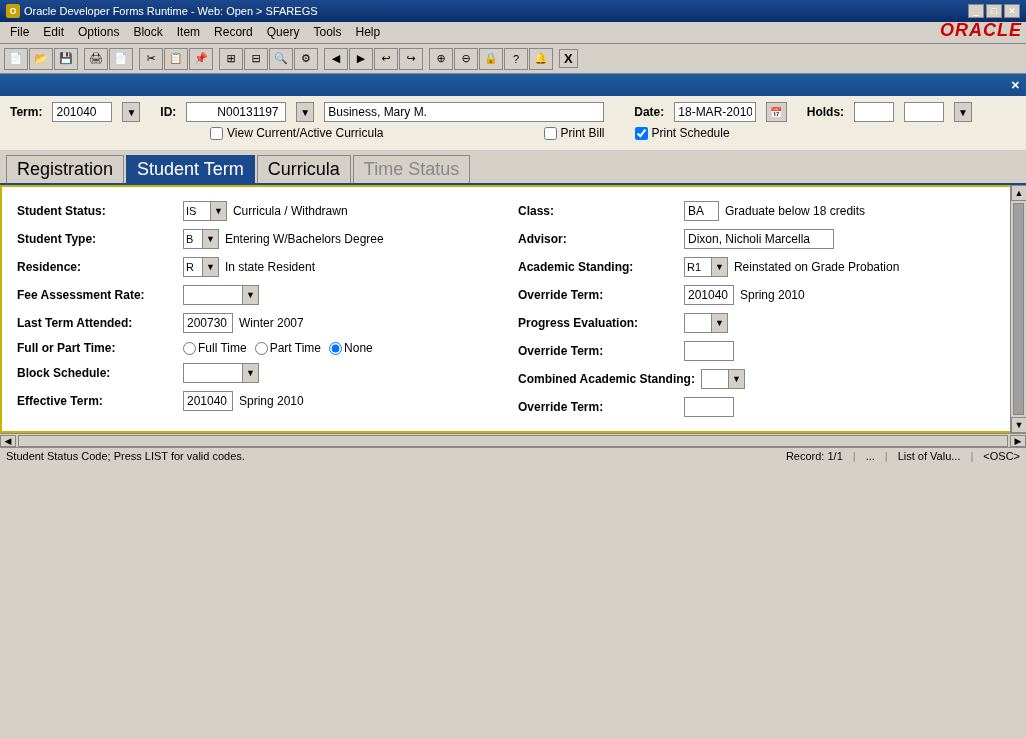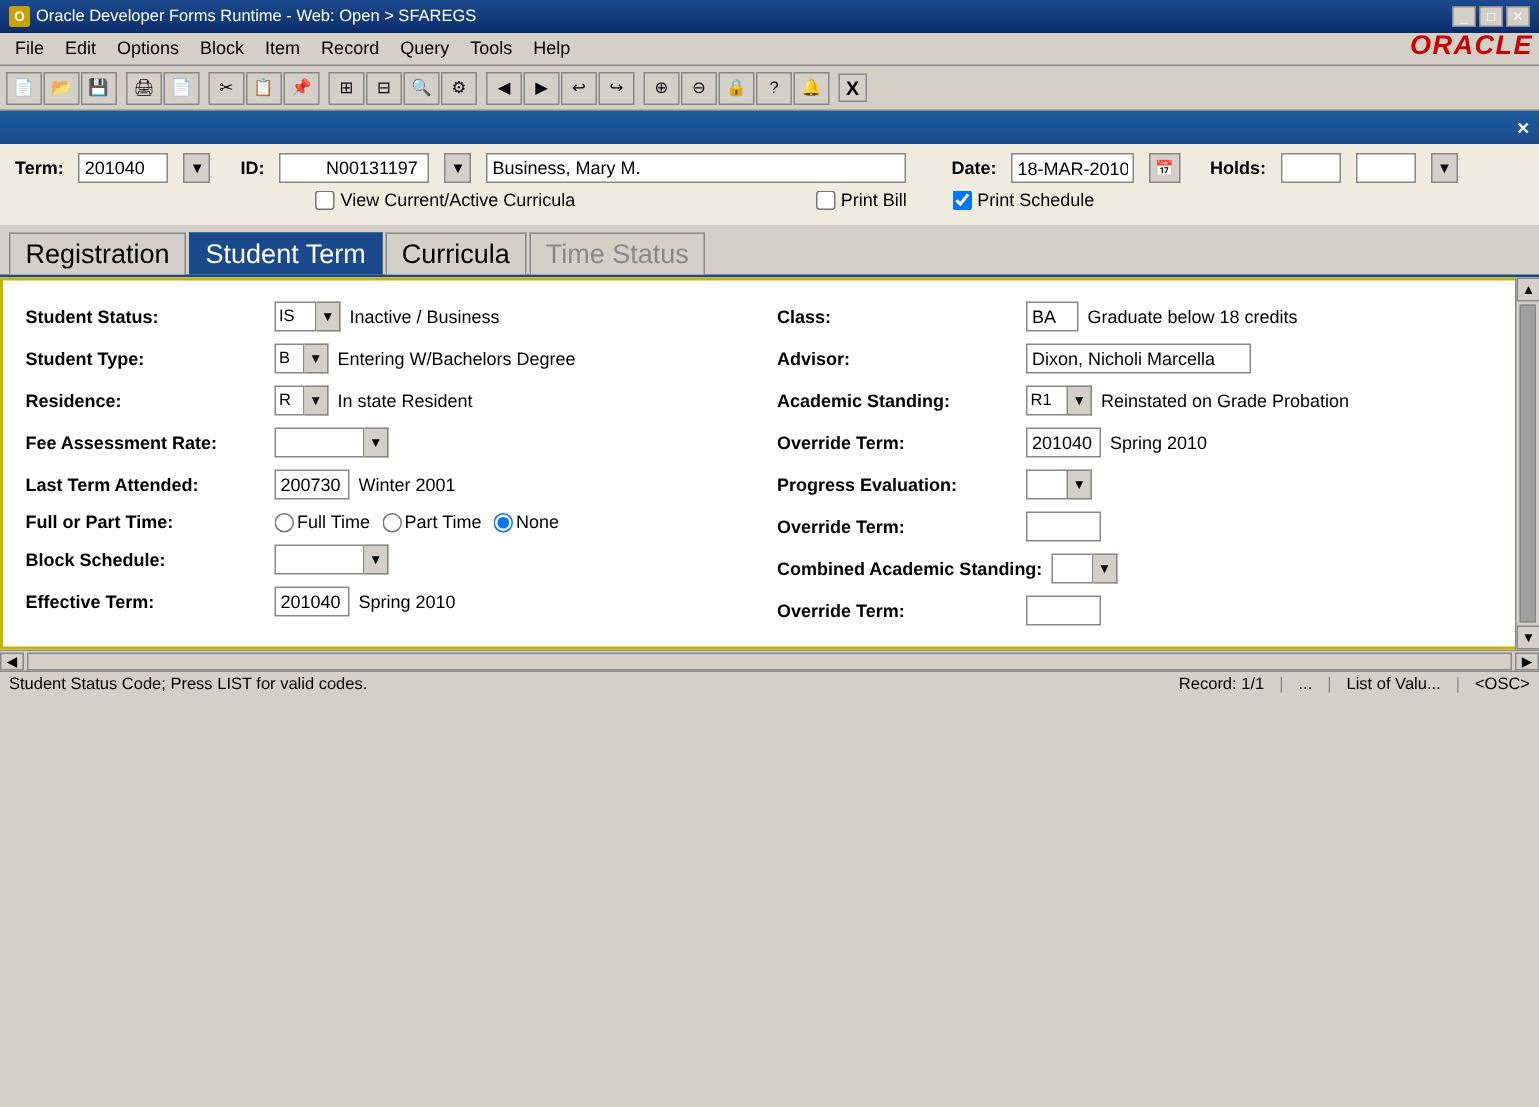--- a/index.html
+++ b/index.html
@@ -314,21 +314,21 @@
     <div class="content-grid">
 
       <div>
 
         <div class="field-row">
           <span class="fl">Student Status:</span>
           <div class="inline-select">
             <input class="sel-field" value="IS" style="">
             <button class="sel-btn">▼</button>
           </div>
-          <span class="text-val">Inactive / Business</span>
+          <span class="text-val">Curricula / Withdrawn</span>
         </div>
 
         <div class="field-row">
           <span class="fl">Student Type:</span>
           <div class="inline-select">
             <input class="sel-field" style="width: 20px;" value="B">
             <button class="sel-btn">▼</button>
           </div>
           <span class="text-val">Entering W/Bachelors Degree</span>
         </div>
@@ -346,21 +346,21 @@
           <span class="fl">Fee Assessment Rate:</span>
           <div class="inline-select">
             <input class="sel-field" style="width: 60px;" value="">
             <button class="sel-btn">▼</button>
           </div>
         </div>
 
         <div class="field-row">
           <span class="fl">Last Term Attended:</span>
           <input class="fv fv-small" value="200730" style="">
-          <span class="text-val">Winter 2001</span>
+          <span class="text-val">Winter 2007</span>
         </div>
 
         <div class="field-row">
           <span class="fl">Full or Part Time:</span>
           <div class="radio-group">
             <label>
               <input type="radio" name="timemode" style="">
               <span>Full Time</span>
             </label>
             <label>

